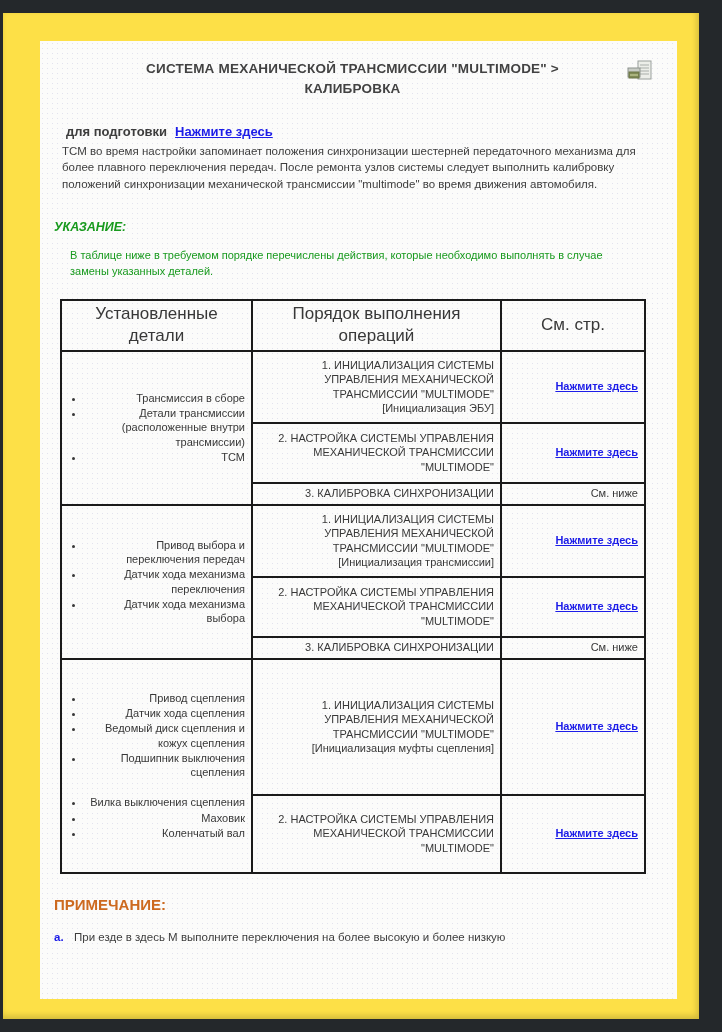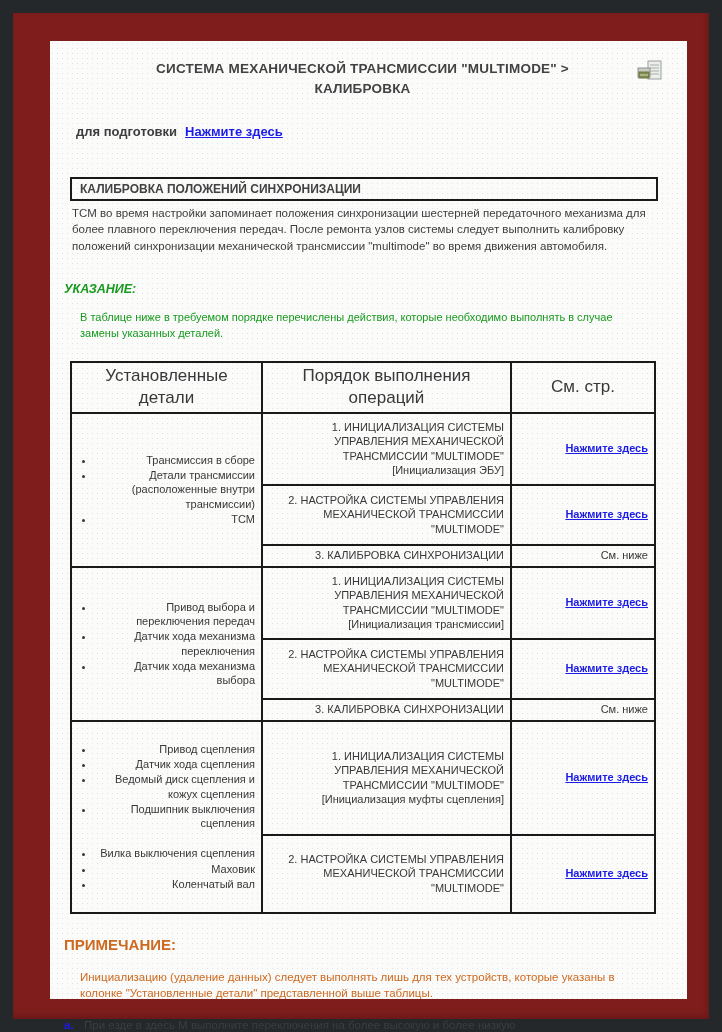--- a/index.html
+++ b/index.html
@@ -8,22 +8,22 @@
   }
   *{box-sizing:border-box;}
   html,body{margin:0;padding:0;}
   body{
     font-family:"Liberation Sans","DejaVu Sans",sans-serif;
     color:var(--text);
     width:722px;height:1032px;overflow:hidden;
   }
   .screen{position:relative;width:722px;height:1032px;background:var(--frame);}
   .paper{
-    position:absolute;left:13px;top:13px;width:696px;height:1006px;
-    background:#7f1d1d;box-shadow:inset -2px -3px 6px rgba(0,0,0,.18);
+    position:absolute;left:3px;top:13px;width:696px;height:1006px;
+    background:#fde047;box-shadow:inset -2px -3px 6px rgba(0,0,0,.18);
   }
   .sheet{
     position:absolute;left:37px;top:28px;width:637px;height:958px;
     background-color:#fbfbfa;
     background-image:radial-gradient(#e2e2ee 0.7px, transparent 0.8px);
     background-size:5px 5px;
     padding:14px 14px 0 14px;
   }
   
   .title-row{position:relative;margin-top:4px;}
@@ -62,21 +62,21 @@
     color:#383838;
     text-align:right;
   }
   table.proc th{font-weight:normal;font-size:17px;text-align:center;height:22px;}
   td.parts{vertical-align:middle;padding:6px 4px 6px 6px;}
   td.parts ul{margin:0;padding-left:17px;}
   td.parts li{margin:1px 0;}
   ul.gap{margin-top:16px !important;}
   td.op{padding:4px 6px;}
   tr.h72{height:72px;} tr.h60{height:60px;} tr.h22{height:22px;}
-  tr.h112{height:114px;margin-top:32px;} tr.h76{height:78px;}
+  tr.h112{height:136px;margin-top:32px;} tr.h76{height:78px;}
   td.ref{text-align:center;}
   
   .step{margin:18px 0 0 0;font-size:11.5px;display:flex;}
   .step .marker{color:var(--link);font-weight:bold;width:20px;flex:0 0 auto;}
 </style>
 </head>
 <body>
 
 <div class="screen">
   <div class="paper">
@@ -95,21 +95,20 @@
             <rect x="4" y="13" width="10" height="6" fill="#7f8a55" stroke="#6b7446" stroke-width="1"></rect>
             <rect x="5" y="15" width="8" height="2" fill="#aab37e"></rect>
           </svg>
         </div>
       </div>
 
       <div class="prep">
         <span>для подготовки</span><a class="link">Нажмите здесь</a>
       </div>
 
-      <div class="sec-box">КАЛИБРОВКА ПОЛОЖЕНИЙ СИНХРОНИЗАЦИИ</div>
 
       <p class="intro">TCM во время настройки запоминает положения синхронизации шестерней передаточного механизма для более плавного переключения передач. После ремонта узлов системы следует выполнить калибровку положений синхронизации механической трансмиссии "multimode" во время движения автомобиля.</p>
 
       <div class="hint-label">УКАЗАНИЕ:</div>
       <div class="hint-text">В таблице ниже в требуемом порядке перечислены действия, которые необходимо выполнять в случае замены указанных деталей.</div>
 
       <table class="proc">
         <colgroup>
             <col class="c1">
             <col class="c2">
@@ -182,21 +181,20 @@
             <td class="ref"><a class="link">Нажмите здесь</a></td>
           </tr>
           <tr class="h76">
             <td class="op">2. НАСТРОЙКА СИСТЕМЫ УПРАВЛЕНИЯ МЕХАНИЧЕСКОЙ ТРАНСМИССИИ "MULTIMODE"</td>
             <td class="ref"><a class="link">Нажмите здесь</a></td>
           </tr>
         </tbody>
       </table>
 
       <div class="note-label">ПРИМЕЧАНИЕ:</div>
-      <div class="note-text">Инициализацию (удаление данных) следует выполнять лишь для тех устройств, которые указаны в колонке "Установленные детали" представленной выше таблицы.</div>
 
       <div class="step">
         <span class="marker">a.</span>
         <span>При езде в здесь M выполните переключения на более высокую и более низкую</span>
       </div>
 
     </div>
   </div>
 </div>
 

